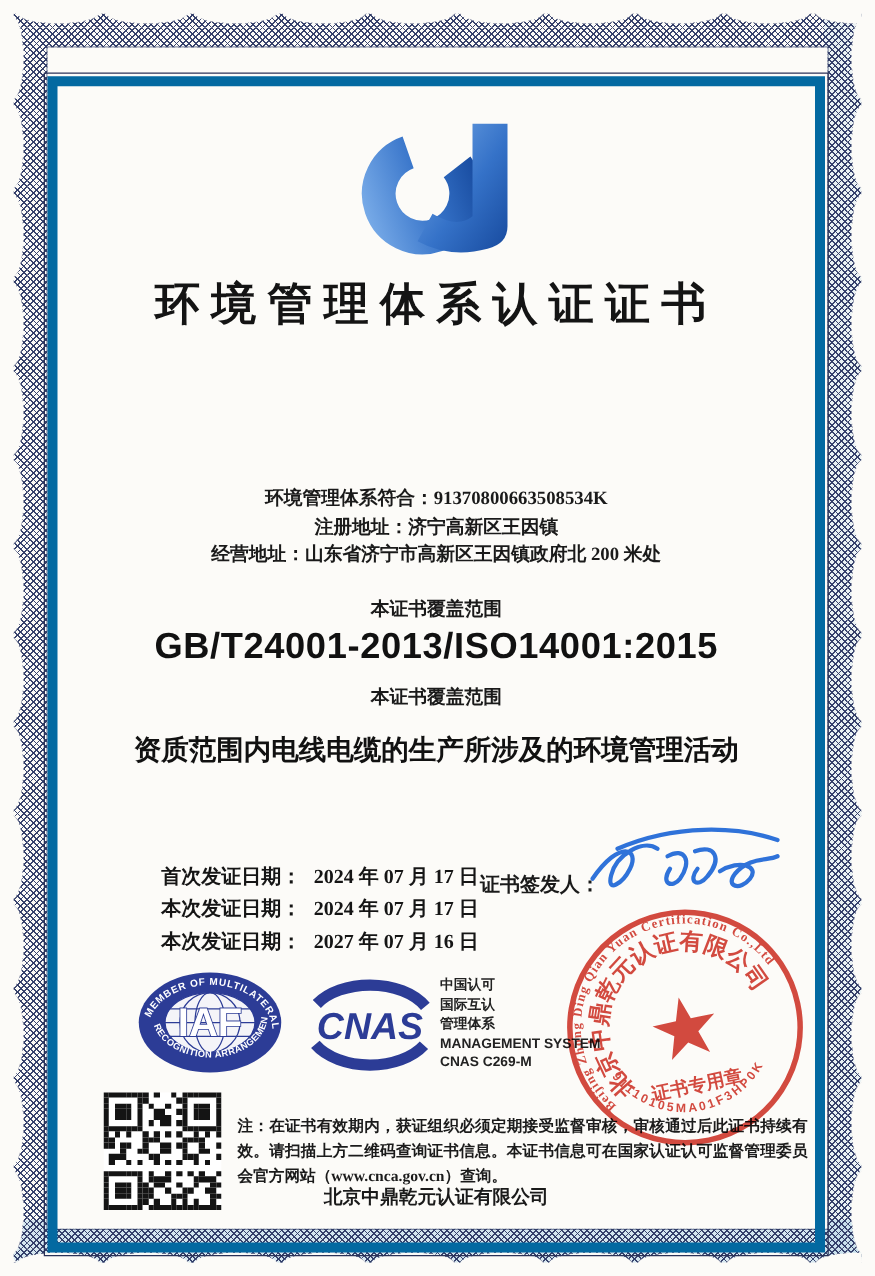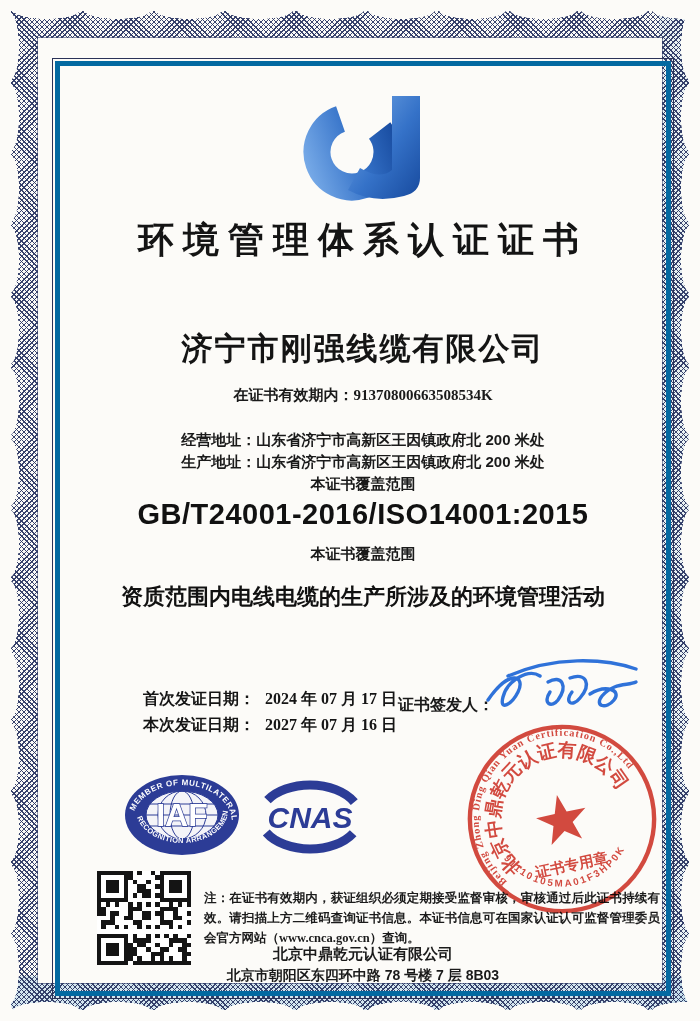--- a/index.html
+++ b/index.html
@@ -21,31 +21,31 @@
   .sc.b{left:0;right:0;bottom:-1px;height:12px;
      background:radial-gradient(ellipse 34px 9px at 50% 100%,#fcfbf8 96%,transparent 100%);
      background-size:71px 12px;background-repeat:repeat-x;}
   .sc.l{top:0;bottom:0;left:-1px;width:12px;
      background:radial-gradient(ellipse 9px 34px at 0 50%,#fcfbf8 96%,transparent 100%);
      background-size:12px 71px;background-repeat:repeat-y;}
   .sc.r{top:0;bottom:0;right:-1px;width:12px;
      background:radial-gradient(ellipse 9px 34px at 100% 50%,#fcfbf8 96%,transparent 100%);
      background-size:12px 71px;background-repeat:repeat-y;}
   
-  .inner-frame{position:absolute;left:55px;top:61px;width:606px;height:925px;
-     border:5px solid #0369a1;outline:1px solid #2a3258;outline-offset:2px;background:transparent;}
+  .inner-frame{position:absolute;left:38px;top:61px;width:606px;height:925px;
+     border:8px solid #0369a1;outline:1px solid #2a3258;outline-offset:2px;background:transparent;}
   .abs{position:absolute;left:0;right:0;text-align:center;}
   
   .cert-title{top:150px;font-size:36px;font-weight:700;letter-spacing:9px;color:#141414;}
   .cert-no{top:202px;font-size:16px;font-weight:700;font-family:"Liberation Serif",serif;color:#1c1c1c;}
   .certify{top:232px;font-size:17px;font-weight:700;color:#1c1c1c;}
   .company{top:262px;font-size:31px;font-weight:700;letter-spacing:2px;color:#141414;}
   .credit{top:320px;font-size:15px;font-weight:700;font-family:"Liberation Serif",serif;}
   .addr{font-size:15px;font-weight:700;}
-  .addr.a1{top:343px;}.addr.a2{top:365px;}.addr.a3{top:387px;}
+  .addr.a1{top:343px;}.addr.a2{top:365px;font-family:Liberation Serif, serif;}.addr.a3{top:387px;}
   .conform{top:409px;font-size:15px;font-weight:700;}
   .standard{top:432px;font-size:29px;font-weight:800;letter-spacing:.5px;color:#111;}
   .scope-head{top:479px;font-size:15px;font-weight:700;}
   .scope{top:516px;font-size:22px;font-weight:800;color:#111;}
   .dates{position:absolute;left:83px;top:620px;text-align:center;font-family:"Liberation Serif",serif;}
   .date-row{font-size:16px;font-weight:700;line-height:26px;white-space:nowrap;color:#151515;}
   .date-row .val{margin-left:10px;}
   .signer{position:absolute;left:338px;top:629px;font-size:16px;font-weight:700;font-family:"Liberation Serif",serif;}
   .signature{position:absolute;left:412px;top:580px;width:178px;height:96px;}
   
@@ -89,32 +89,34 @@
             <stop offset="0.55" stop-color="#3572c8"></stop>
             <stop offset="1" stop-color="#174a9e"></stop>
           </linearGradient>
         </defs>
         <circle cx="52" cy="62" r="35" fill="none" stroke="url(#lg)" stroke-width="27" stroke-dasharray="176 44" stroke-dashoffset="-16" transform="rotate(-64 52 62)"></circle>
         <path d="M92,6 L120,6 L120,88 Q120,102 104,106 Q74,114 48,100 L60,78 Q80,90 92,80 Z" fill="url(#lg)"></path>
       </svg>
     </div>
 
     <div class="abs cert-title">环境管理体系认证证书</div>
-    <div class="abs company">济宁市刚强线缆有限公司</div>
-    <div class="abs credit">在证书有效期内：91370800663508534K</div>
+    <div class="abs credit">环境管理体系符合：91370800663508534K</div>
+    <div class="abs addr a1">注册地址：济宁高新区王因镇</div>
     <div class="abs addr a2">经营地址：山东省济宁市高新区王因镇政府北 200 米处</div>
-    <div class="abs addr a3">生产地址：山东省济宁市高新区王因镇政府北 200 米处</div>
     <div class="abs conform">本证书覆盖范围</div>
-    <div class="abs standard">GB/T24001-2016/ISO14001:2015</div>
+    <div class="abs standard">GB/T24001-2013/ISO14001:2015</div>
     <div class="abs scope-head">本证书覆盖范围</div>
     <div class="abs scope">资质范围内电线电缆的生产所涉及的环境管理活动</div>
 
     <div class="dates">
       <div class="date-row">
         <span>首次发证日期：</span><span class="val">2024 年 07 月 17 日</span>
+      </div>
+      <div class="date-row">
+        <span>本次发证日期：</span><span class="val">2024 年 07 月 17 日</span>
       </div>
       <div class="date-row">
         <span>本次发证日期：</span><span class="val">2027 年 07 月 16 日</span>
       </div>
     </div>
 
     <div class="signer">证书签发人：</div>
 
     <div class="signature">
       <svg width="178" height="96" viewBox="0 0 178 96" fill="none" stroke="#2f72d9" stroke-width="3.4" stroke-linecap="round">
@@ -152,20 +154,27 @@
       </svg>
     </div>
 
     <div class="logo-cnas">
       <svg width="108" height="78" viewBox="0 0 108 78">
         <ellipse cx="54" cy="39" rx="50" ry="32" fill="none" stroke="#2c3c96" stroke-width="9" stroke-dasharray="95 36" stroke-dashoffset="113"></ellipse>
         <text x="54" y="50" text-anchor="middle" font-size="30" font-weight="800" font-style="italic" fill="#2c3c96" font-family="Liberation Sans,sans-serif">CNAS</text>
       </svg>
     </div>
 
+    <div class="cnas-text">
+      <div>中国认可</div>
+      <div>国际互认</div>
+      <div>管理体系</div>
+      <div>MANAGEMENT SYSTEM</div>
+      <div>CNAS   C269-M</div>
+    </div>
 
     <div class="qr">
         <i style="grid-area:1/1;background:#141414"></i>
         <i style="grid-area:1/2;background:#141414"></i>
         <i style="grid-area:1/3;background:#141414"></i>
         <i style="grid-area:1/4;background:#141414"></i>
         <i style="grid-area:1/5;background:#141414"></i>
         <i style="grid-area:1/6;background:#141414"></i>
         <i style="grid-area:1/7;background:#141414"></i>
         <i style="grid-area:1/8;background:#141414"></i>
@@ -599,21 +608,20 @@
         <i style="grid-area:21/16;background:#141414"></i>
         <i style="grid-area:21/17;background:#141414"></i>
         <i style="grid-area:21/18;background:#141414"></i>
         <i style="grid-area:21/19;background:#141414"></i>
         <i style="grid-area:21/20;background:#141414"></i>
         <i style="grid-area:21/21;background:#141414"></i>
       </div>
 
     <div class="note">注：在证书有效期内，获证组织必须定期接受监督审核，审核通过后此证书持续有效。请扫描上方二维码查询证书信息。本证书信息可在国家认证认可监督管理委员会官方网站（www.cnca.gov.cn）查询。</div>
     <div class="abs footer-co">北京中鼎乾元认证有限公司</div>
-    <div class="abs footer-addr">北京市朝阳区东四环中路 78 号楼 7 层 8B03</div>
 
     <div class="seal">
       <svg width="196" height="196" viewBox="0 0 200 200">
         <defs>
           <path id="sealEn" d="M32,151 A85,85 0 1,1 168,151"></path>
           <path id="sealCn" d="M50,140 A64,64 0 1,1 150,140"></path>
           <path id="sealCode" d="M28,112 A74,74 0 0,0 172,112"></path>
         </defs>
         <g transform="rotate(-12 100 100)" fill="#d23b31">
           <circle cx="100" cy="100" r="94" fill="none" stroke="#d23b31" stroke-width="4.5"></circle>

